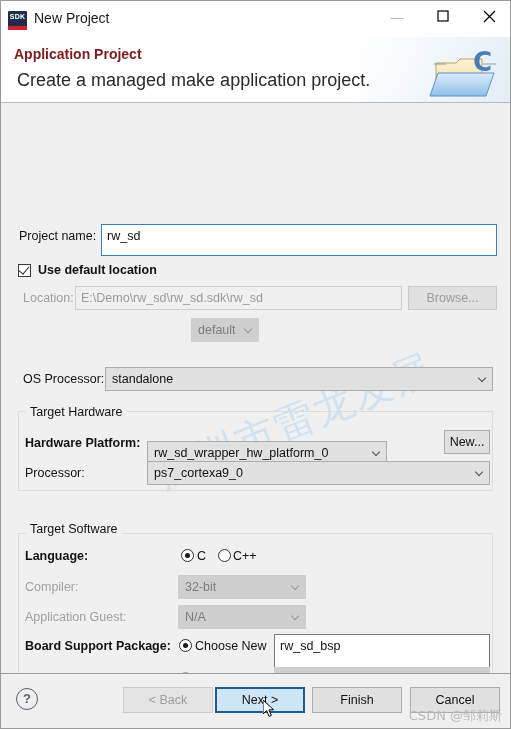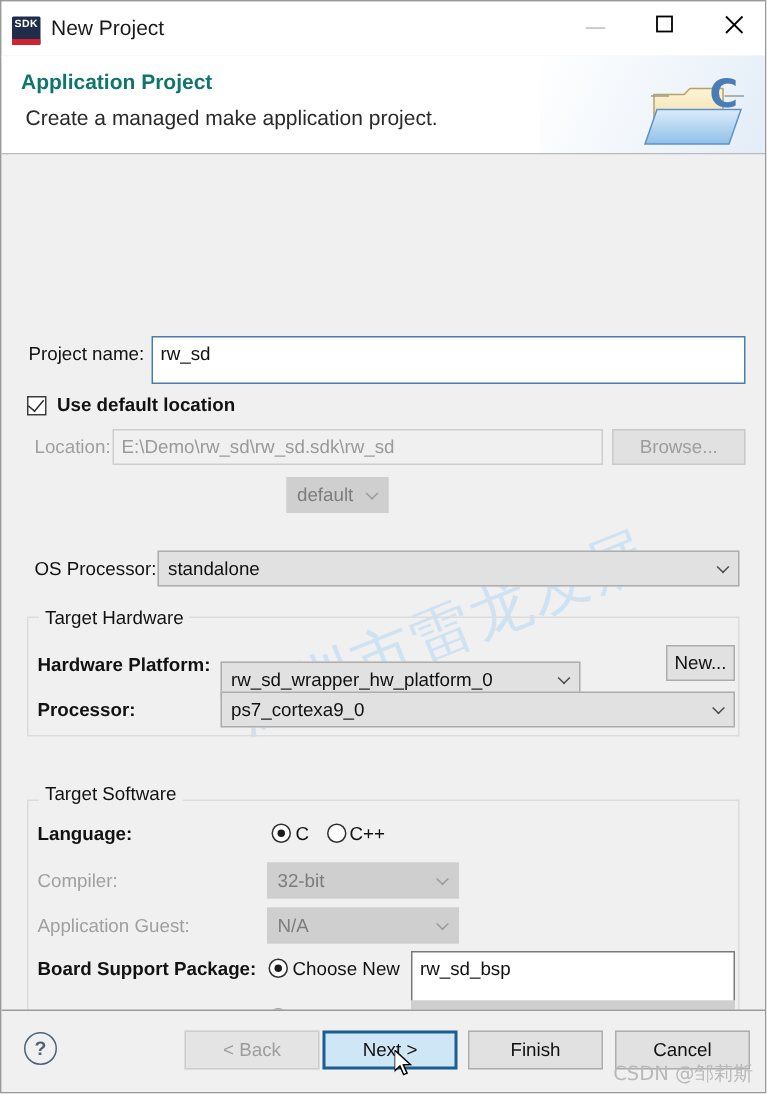--- a/index.html
+++ b/index.html
@@ -96,26 +96,26 @@
     position: absolute;
     right: 0; top: 0;
     width: 150px; height: 65px;
     background: linear-gradient(115deg, rgba(255,255,255,0) 0%, rgba(222,234,246,0.85) 100%);
   }
   .header-title {
     position: absolute;
     left: 13px; top: 9px;
     font-size: 14px;
     font-weight: bold;
-    color: #0f766e;
+    color: #7f1d1d;
   }
   .header-desc {
     position: absolute;
     left: 16px; top: 33px;
-    font-size: 14px;
+    font-size: 18px;
     color: #2a2a2a;
   }
   .header-icon {
     position: absolute;
     right: 8px; top: 10px;
     width: 76px; height: 54px;
   }
 
   
   .content {
@@ -430,21 +430,21 @@
     <div class="group" style="left:17px; top:308px; width:475px; height:80px;"></div>
     <div class="group-title" style="left:25px; top:302px;">Target Hardware</div>
 
     <div class="lbl" style="left:24px; top:333px; font-weight:bold;">Hardware Platform:</div>
     <div class="combo" style="left:146px; top:338px; width:240px; height:24px;">
       <span>rw_sd_wrapper_hw_platform_0</span>
       <span class="chev"></span>
     </div>
     <div class="btn" style="left:443px; top:327px; width:46px; height:24px;">New...</div>
 
-    <div class="lbl" style="left:24px; top:363px; font-weight:bold;">Processor:</div>
+    <div class="lbl" style="left:24px; top:363px; font-weight:normal;">Processor:</div>
     <div class="combo" style="left:146px; top:358px; width:343px; height:24px;">
       <span>ps7_cortexa9_0</span>
       <span class="chev"></span>
     </div>
 
     <div class="group" style="left:17px; top:430px; width:475px; height:168px;"></div>
     <div class="group-title" style="left:25px; top:419px;">Target Software</div>
 
     <div class="lbl" style="left:24px; top:446px; font-weight:bold;">Language:</div>
     <div class="radio" style="left:180px; top:446px;">

